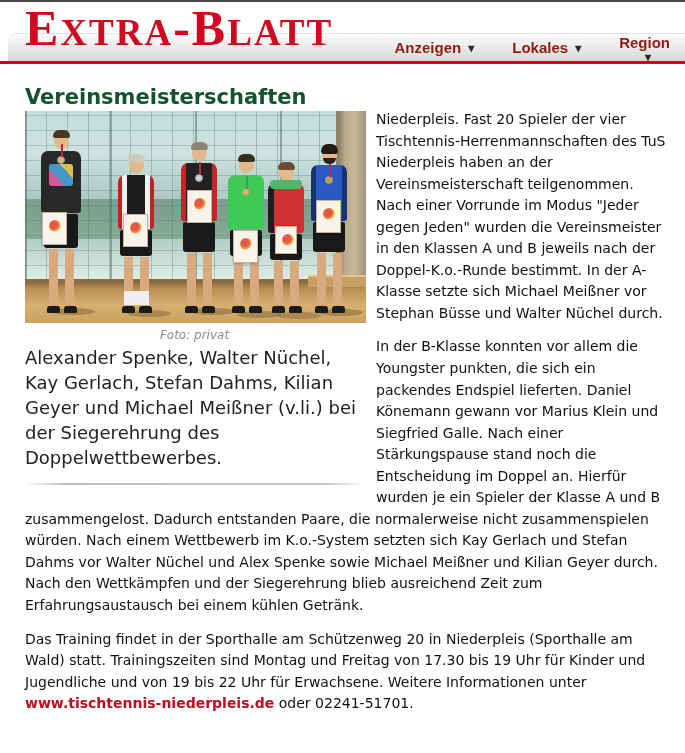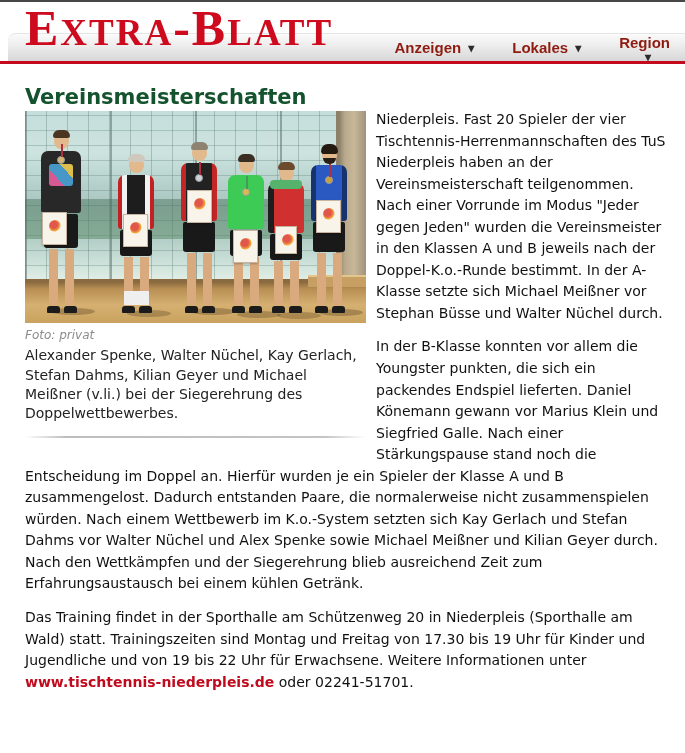--- a/index.html
+++ b/index.html
@@ -28,22 +28,22 @@
   
   main { padding:0 13px 0 25px; }
   h1 { font:bold 21px "DejaVu Sans", sans-serif; color:#14532d; margin-top:21px; letter-spacing:0; }
   h2 { font:bold 17px "DejaVu Sans", sans-serif; color:#7f7f7f; margin-top:9px; margin-bottom:15px; }
 
   .body-flow { font-size:14px; line-height:1.54; color:#111; }
   .body-flow p { margin:0 0 12px; }
   .inline-link { color:#c00b1e; font-weight:bold; text-decoration:none; cursor:pointer; }
 
   figure.photo-block { float:left; width:341px; margin:2px 10px 0 0; }
-  .credit { text-align:left; font-style:italic; font-size:12px; color:#8c8c8c; margin:3px 2px 2px 0; }
-  figcaption { font-size:14px; line-height:1.38; color:#222; margin-top:2px; }
+  .credit { text-align:center; font-style:italic; font-size:12px; color:#8c8c8c; margin:3px 2px 2px 0; }
+  figcaption { font-size:18px; line-height:1.38; color:#222; margin-top:2px; }
   .caption-divider { margin-top:12px; height:2px;
       background:linear-gradient(90deg, rgba(190,190,190,0) 0%, #bdbdbd 12%, #c4c4c4 88%, rgba(190,190,190,0) 100%);
       margin-bottom:20px; }
 
   
   .photo { position:relative; width:341px; height:212px; overflow:hidden;
     background:linear-gradient(180deg,#b3d4d2 0px,#bedbd5 42px,#a3c6c0 70px,#8fb3aa 95px,#9fc2b8 130px,#c2dcd2 155px,#d9eadf 170px); }
   .glass-wall { position:absolute; left:0; right:30px; top:0; bottom:42px;
     background:
       repeating-linear-gradient(90deg, rgba(80,104,99,0.50) 0 2px, rgba(0,0,0,0) 2px 85px),

